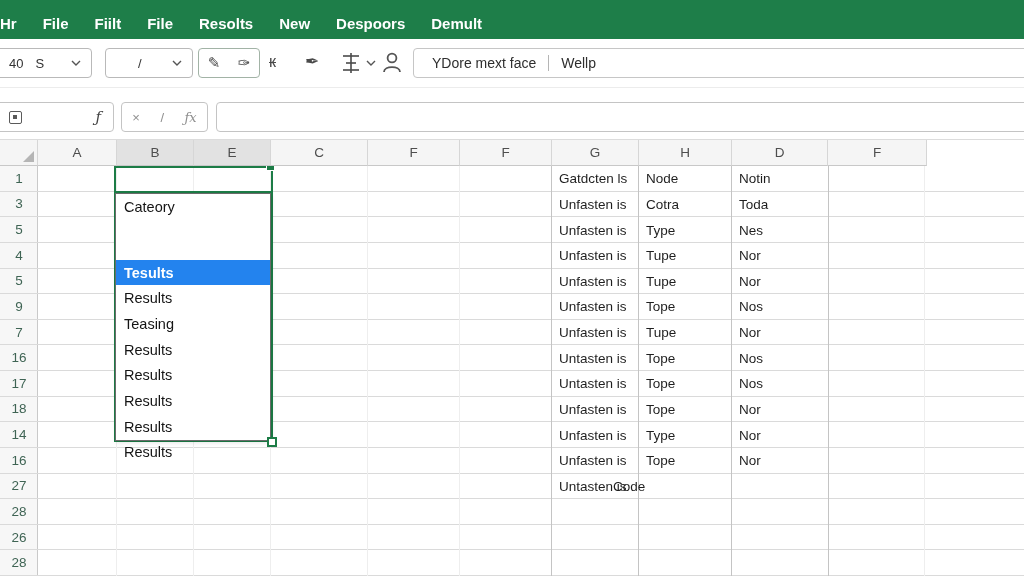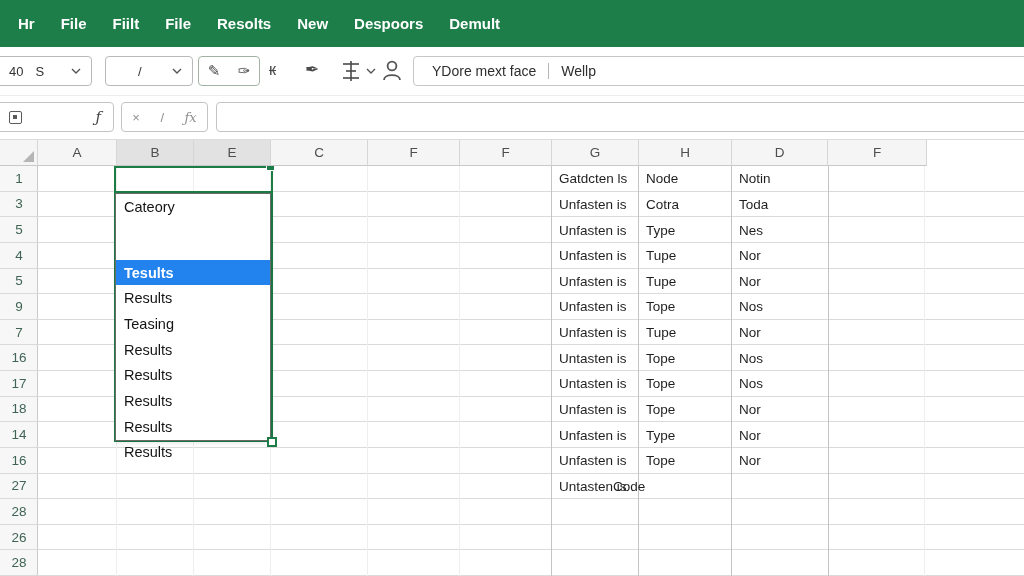--- a/index.html
+++ b/index.html
@@ -1,25 +1,25 @@
 <!DOCTYPE html>
 <html><head>
 <meta charset="utf-8">
 <style>
   * { margin:0; padding:0; box-sizing:border-box; }
   html,body { width:1024px; height:576px; overflow:hidden; background:#fff;
               font-family:"Liberation Sans", sans-serif; position:relative; }
 
   
   .ribbon { position:absolute; left:0; top:0; width:1024px; height:47px;
-            background:#1E7E49; display:flex; align-items:center; padding-left:18px; }
+            background:#1E7E49; display:flex; align-items:center; padding-left:0; }
   .menu-item { color:#fff; font-size:15px; font-weight:600; margin-right:26px; white-space:nowrap; }
 
   
-  .toolbar { position:absolute; top:47px; left:0; width:1024px; height:49px;
+  .toolbar { position:absolute; top:39px; left:0; width:1024px; height:49px;
              background:#fff; border-bottom:1px solid #ececec; }
   .tb-box { position:absolute; top:9px; height:30px; background:#fff;
             border:1px solid #b9b9b9; border-radius:4px; display:flex; align-items:center; }
   .tb-text { font-size:13px; color:#333; }
   .chev { width:10px; height:6px; }
   .tb-icon { position:absolute; font-size:16px; color:#4a4a4a; line-height:1; }
   .divider { position:absolute; top:59px; width:1px; height:26px; background:#d8d8d8; }
   .searchbox { left:413px; width:618px; padding-left:18px; border-color:#c6c6c6; }
   .searchbox span { font-size:14px; color:#2e2e2e; }
   .vbar { width:1px; height:16px; background:#b5b5b5; margin:0 12px; }

